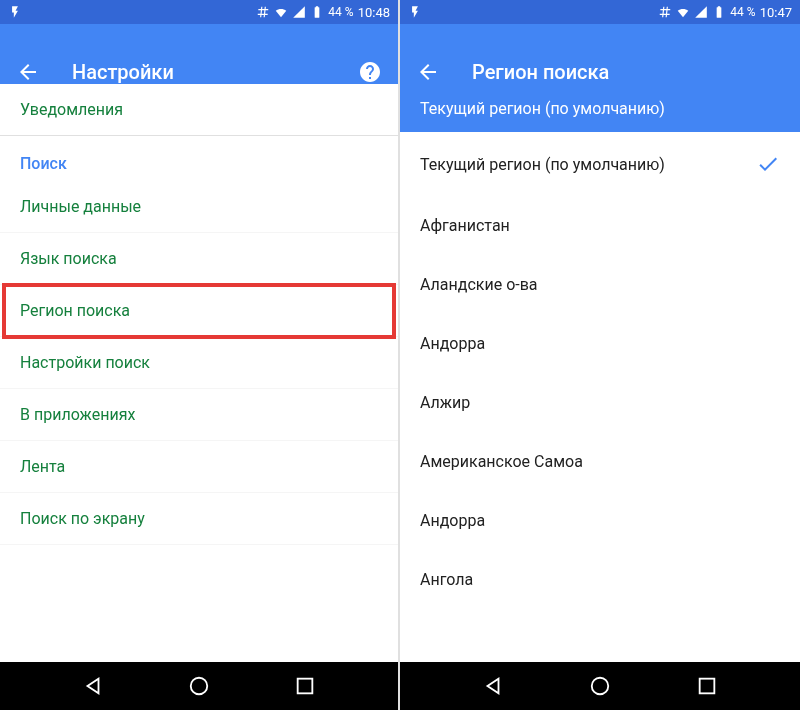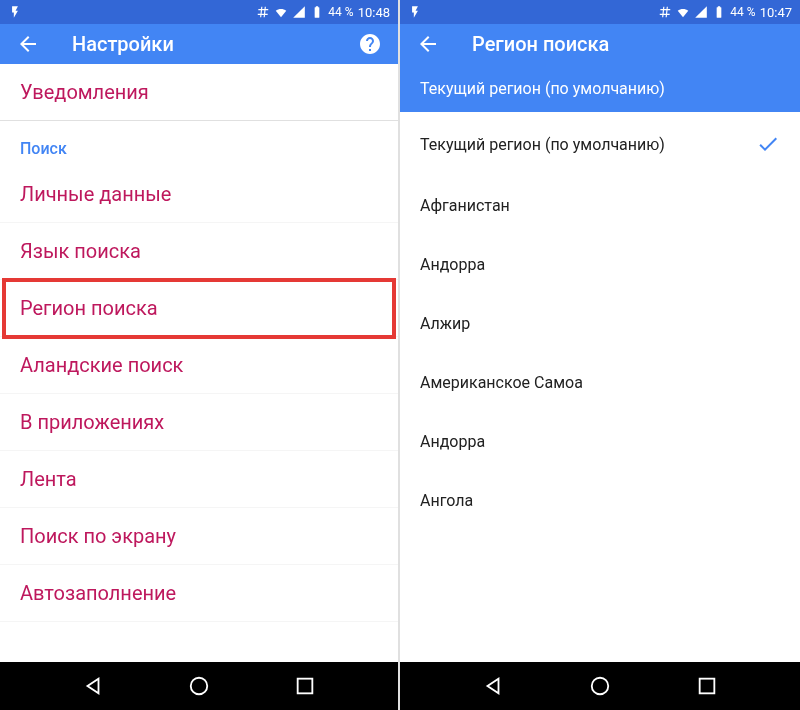--- a/index.html
+++ b/index.html
@@ -7,30 +7,30 @@
     .screen { width: 400px; height: 710px; display: flex; flex-direction: column; position: relative; background: #fff; }
     .screen-left { border-right: 2px solid #e0e0e0; }
     
     
     .status-bar { height: 24px; background: #3367d6; display: flex; align-items: center; justify-content: space-between; padding: 0 8px; color: #fff; font-size: 13px; }
     .status-left { display: flex; align-items: center; gap: 4px; }
     .status-right { display: flex; align-items: center; gap: 4px; }
     .status-bar svg { width: 14px; height: 14px; fill: #fff; }
     
     
-    .app-bar { height: 40px; background: #4285f4; display: flex; align-items: center; padding: 0 16px; color: #fff; }
+    .app-bar { height: 60px; background: #4285f4; display: flex; align-items: flex-end; padding: 0 16px; color: #fff; }
     .app-bar .back-btn { width: 24px; height: 24px; margin-right: 32px; cursor: pointer; display: flex; align-items: center; justify-content: center; }
     .app-bar .back-btn svg { width: 24px; height: 24px; fill: #fff; }
     .app-bar .title { flex: 1; font-size: 20px; font-weight: 500; }
     .app-bar .help-btn { width: 24px; height: 24px; cursor: pointer; display: flex; align-items: center; justify-content: center; }
     .app-bar .help-btn svg { width: 24px; height: 24px; fill: #fff; }
     
     
     .content { flex: 1; overflow-y: hidden; background: #fff; }
-    .list-item { padding: 16px 20px; font-size: 20px; color: #be185d; cursor: pointer; border-bottom: 1px solid #f5f5f5; }
+    .list-item { padding: 16px 20px; font-size: 16px; color: #15803d; cursor: pointer; border-bottom: 1px solid #f5f5f5; }
     .list-item.first-notif { border-bottom: 1px solid #e0e0e0; }
     .section-header { padding: 18px 20px 8px; font-size: 16px; color: #4285f4; font-weight: 500; }
     .highlight-box { position: relative; }
     .highlight-box::after { content: ""; position: absolute; top: -2px; left: 2px; right: 2px; bottom: -2px; border: 4px solid #e53935; pointer-events: none; z-index: 10; }
     
     
     .selected-banner { height: 48px; background: #4285f4; color: #fff; display: flex; align-items: center; padding: 0 20px; font-size: 16px; }
     .region-item { padding: 20px 20px; font-size: 16px; color: #212121; cursor: pointer; display: flex; align-items: center; justify-content: space-between; }
     .region-item .check { width: 24px; height: 24px; }
     .region-item .check svg { width: 24px; height: 24px; fill: #4285f4; }
@@ -88,25 +88,24 @@
   </div>
 
   <div class="content">
     <div class="list-item first-notif">Уведомления</div>
     <div class="section-header">Поиск</div>
     <div class="list-item">Личные данные</div>
     <div class="list-item">Язык поиска</div>
     <div class="highlight-box">
       <div class="list-item">Регион поиска</div>
     </div>
-    <div class="list-item">Аландские поиск</div>
+    <div class="list-item">Настройки поиск</div>
     <div class="list-item">В приложениях</div>
     <div class="list-item">Лента</div>
     <div class="list-item">Поиск по экрану</div>
-    <div class="list-item">Автозаполнение</div>
   </div>
 
   <div class="nav-bar">
     <div class="nav-btn">
       <svg viewBox="0 0 24 24">
           <path d="M18 4v16L6 12z"></path>
         </svg>
     </div>
     <div class="nav-btn">
       <svg viewBox="0 0 24 24">
@@ -164,20 +163,23 @@
     <div class="region-item">
       <span>Текущий регион (по умолчанию)</span>
       <span class="check"><svg viewBox="0 0 24 24">
             <path d="M9 16.17L4.83 12l-1.42 1.41L9 19 21 7l-1.41-1.41z"></path>
           </svg></span>
     </div>
     <div class="region-item">
         <span>Афганистан</span>
       </div>
     <div class="region-item">
+        <span>Аландские о-ва</span>
+      </div>
+    <div class="region-item">
         <span>Андорра</span>
       </div>
     <div class="region-item">
         <span>Алжир</span>
       </div>
     <div class="region-item">
         <span>Американское Самоа</span>
       </div>
     <div class="region-item">
         <span>Андорра</span>

